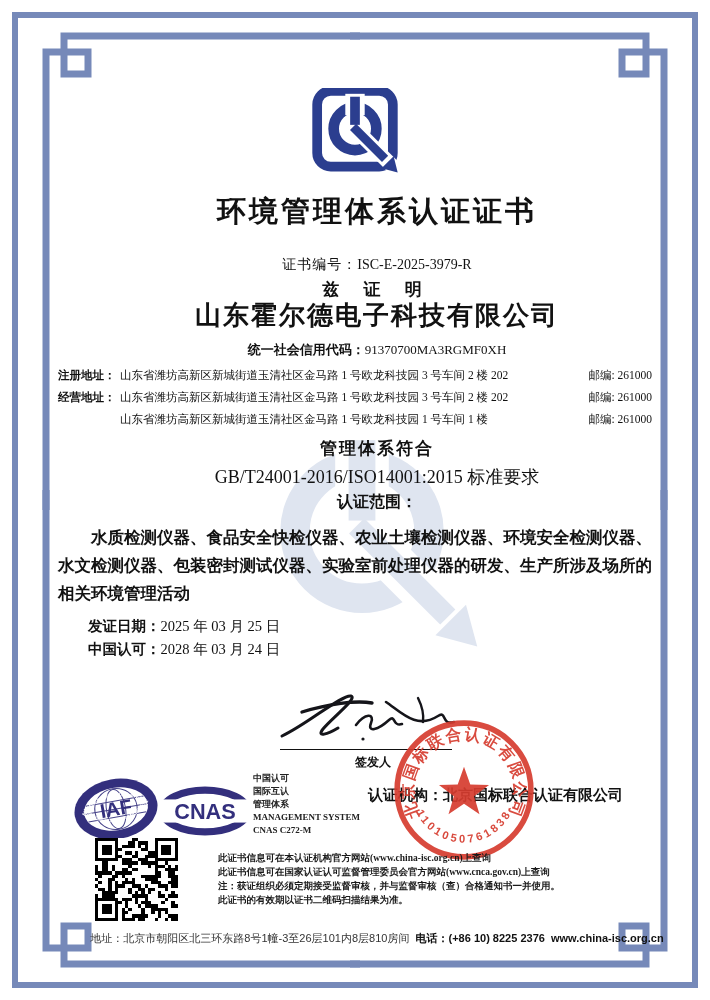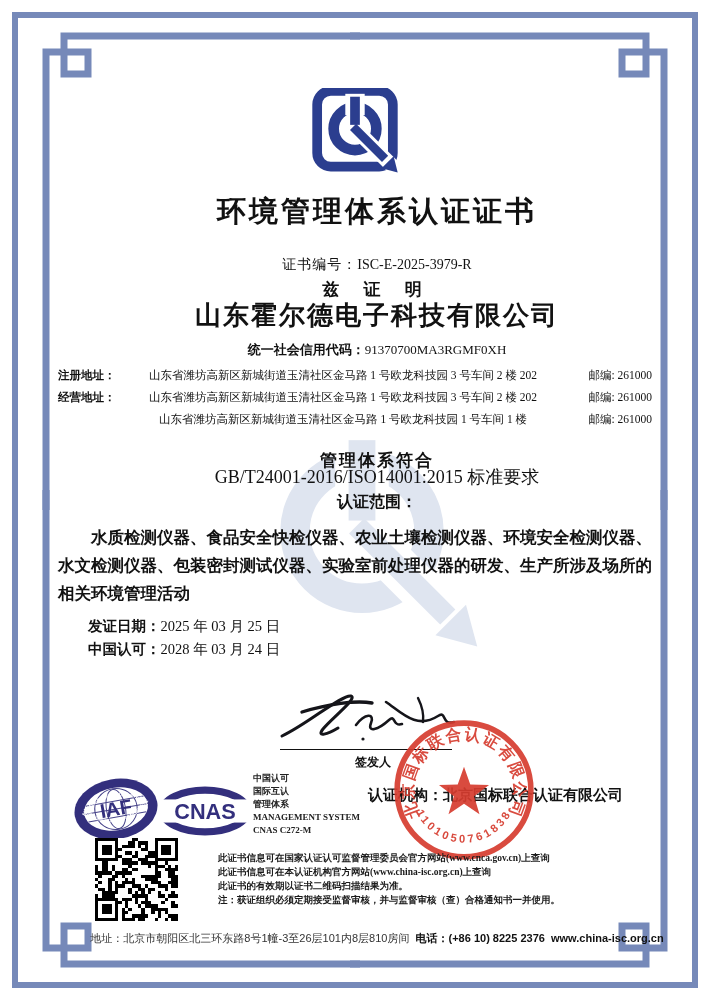--- a/index.html
+++ b/index.html
@@ -15,23 +15,23 @@
   .title{top:192px;font-size:29px;font-weight:bold;letter-spacing:3px;}
   .certno{top:256px;font-size:14px;}
   .certno .lab{letter-spacing:1px;}
   .hereby{top:278px;font-size:17px;font-weight:bold;letter-spacing:10px;}
   .company{top:298px;font-size:26px;font-weight:bold;letter-spacing:2px;}
   .credit{top:341px;font-size:13px;}
   .credit .lab{font-weight:bold;}
   .addr-table{top:364px;left:58px;width:594px;font-size:11.5px;}
   .addr-row{display:grid;grid-template-columns:62px 1fr 86px;align-items:center;height:22px;}
   .addr-row .lab{font-weight:bold;text-align:left;white-space:nowrap;}
-  .addr-row .txt{text-align:center;white-space:nowrap;}
+  .addr-row .txt{white-space:nowrap;}
   .addr-row .zip{text-align:right;white-space:nowrap;}
-  .conform{top:437px;font-size:17px;font-weight:bold;letter-spacing:2px;margin-top:12px;}
+  .conform{top:437px;font-size:17px;font-weight:bold;letter-spacing:2px;}
   .standard{top:465px;font-size:18px;}
   .scopelab{top:492px;font-size:16px;font-weight:bold;}
   .scope{top:524px;left:58px;width:594px;font-size:16.5px;font-weight:bold;
          line-height:28px;text-align:justify;text-indent:2em;}
   .dates{top:615px;left:88px;font-size:14.5px;line-height:23px;}
   .dates .lab{font-weight:bold;}
   .sig-line{top:749px;left:280px;width:172px;border-top:1.5px solid #111;}
   .signer{top:754px;left:287px;width:172px;text-align:center;font-size:12px;font-weight:bold;}
   .cnas-info{top:772px;left:253px;font-size:9px;line-height:13px;font-weight:bold;
              font-family:Liberation Serif, serif;color:#222;}
@@ -519,23 +519,23 @@
           <rect x="56.00" y="96.00" width="4.00" height="4.00"></rect>
           <rect x="72.00" y="96.00" width="4.00" height="4.00"></rect>
           <rect x="84.00" y="96.00" width="4.00" height="4.00"></rect>
           <rect x="92.00" y="96.00" width="4.00" height="4.00"></rect>
           <rect x="96.00" y="96.00" width="4.00" height="4.00"></rect>
         </g>
       </svg>
     </div>
 
   <div class="abs notes">
+    <div>此证书信息可在本认证机构官方网站(www.china-isc.org.cn)上查询</div>
     <div>此证书信息可在国家认证认可监督管理委员会官方网站(www.cnca.gov.cn)上查询</div>
-    <div>此证书信息可在本认证机构官方网站(www.china-isc.org.cn)上查询</div>
+    <div>注：获证组织必须定期接受监督审核，并与监督审核（查）合格通知书一并使用。</div>
     <div>此证书的有效期以证书二维码扫描结果为准。</div>
-    <div>注：获证组织必须定期接受监督审核，并与监督审核（查）合格通知书一并使用。</div>
   </div>
 
   <div class="abs ctr footer">
     <span>地址：北京市朝阳区北三环东路8号1幢-3至26层101内8层810房间</span>&nbsp;&nbsp;<b>电话：</b><b>(+86 10) 8225 2376</b>&nbsp;&nbsp;<b>www.china-isc.org.cn</b>
   </div>
 
 </div>
 
 </body></html>

